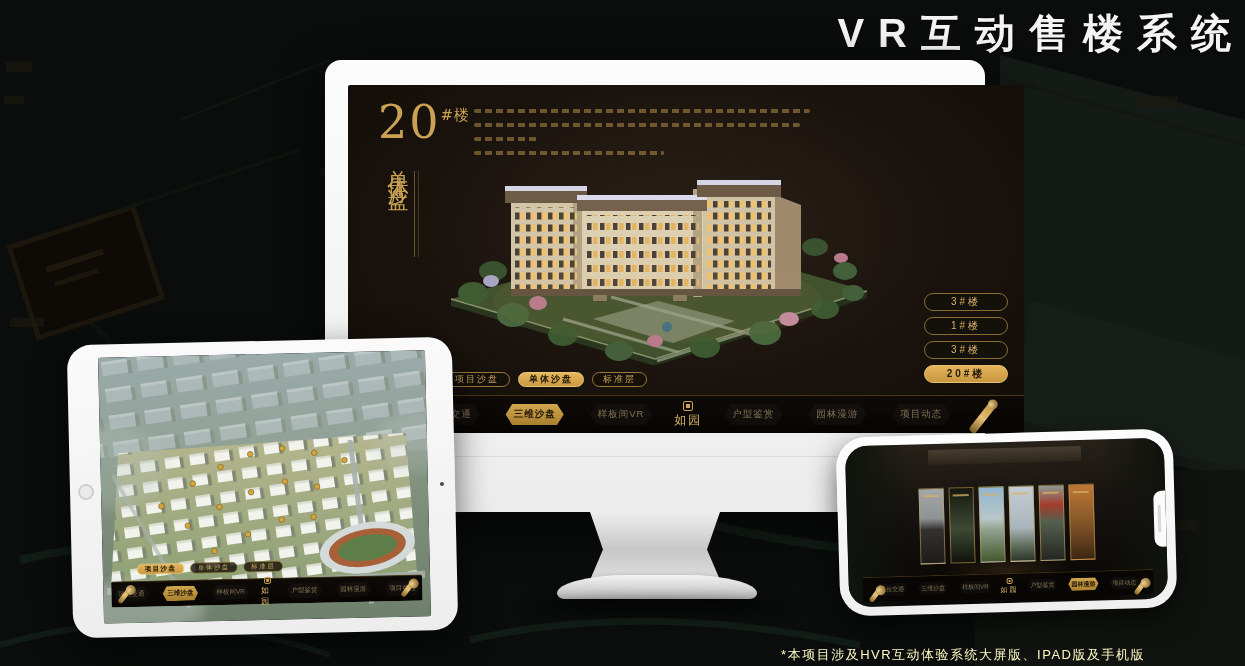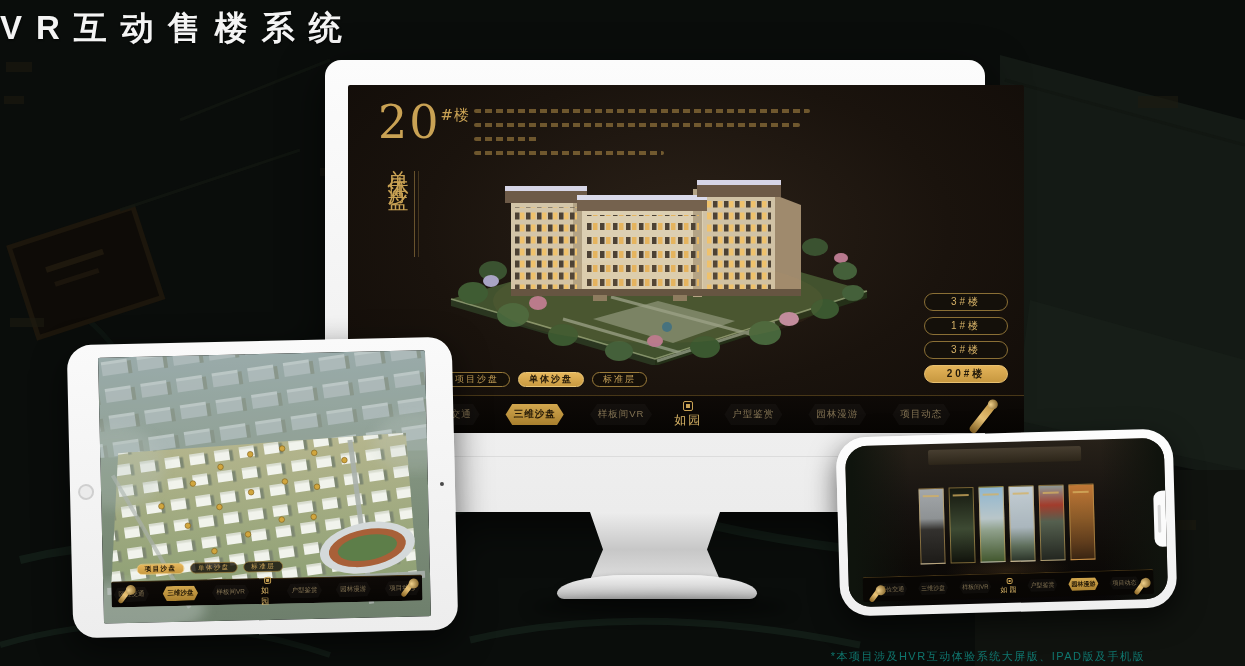--- a/index.html
+++ b/index.html
@@ -8,27 +8,27 @@
     position:relative; width:1245px; height:666px; overflow:hidden;
     background:#0a0d0b; font-family:"Liberation Sans", sans-serif;
   }
   .abs { position:absolute; }
 
   
   #bg { position:absolute; left:0; top:0; z-index:0; }
 
   
   .page-title {
-    position:absolute; top:6px; left:0; width:100%; text-align:left;
-    color:#f4f4f4; font-size:33px; font-weight:bold; letter-spacing:14px;
+    position:absolute; top:6px; left:0; width:100%; text-align:right;
+    color:#f4f4f4; font-size:40px; font-weight:bold; letter-spacing:14px;
     z-index:5; text-shadow:0 1px 2px rgba(0,0,0,.8);
   }
   .footnote {
-    position:absolute; right:100px; bottom:2px; color:#0f766e;
-    font-size:11px; letter-spacing:1.5px; z-index:30;margin-left:19px;
+    position:absolute; right:100px; bottom:2px; color:#fef9c3;
+    font-size:13px; letter-spacing:1.5px; z-index:30;margin-left:19px;
   }
 
   
   .monitor { position:absolute; left:325px; top:60px; width:660px; height:560px; z-index:10; }
   .monitor-frame {
     position:absolute; left:0; top:0; width:660px; height:452px;
     background:linear-gradient(180deg,#fcfcfc,#ececec);
     border-radius:16px; box-shadow:0 14px 44px rgba(0,0,0,.65);
   }
   .monitor-chin-line { position:absolute; left:24px; right:24px; top:396px; height:1px; background:#dcdcdc; }

